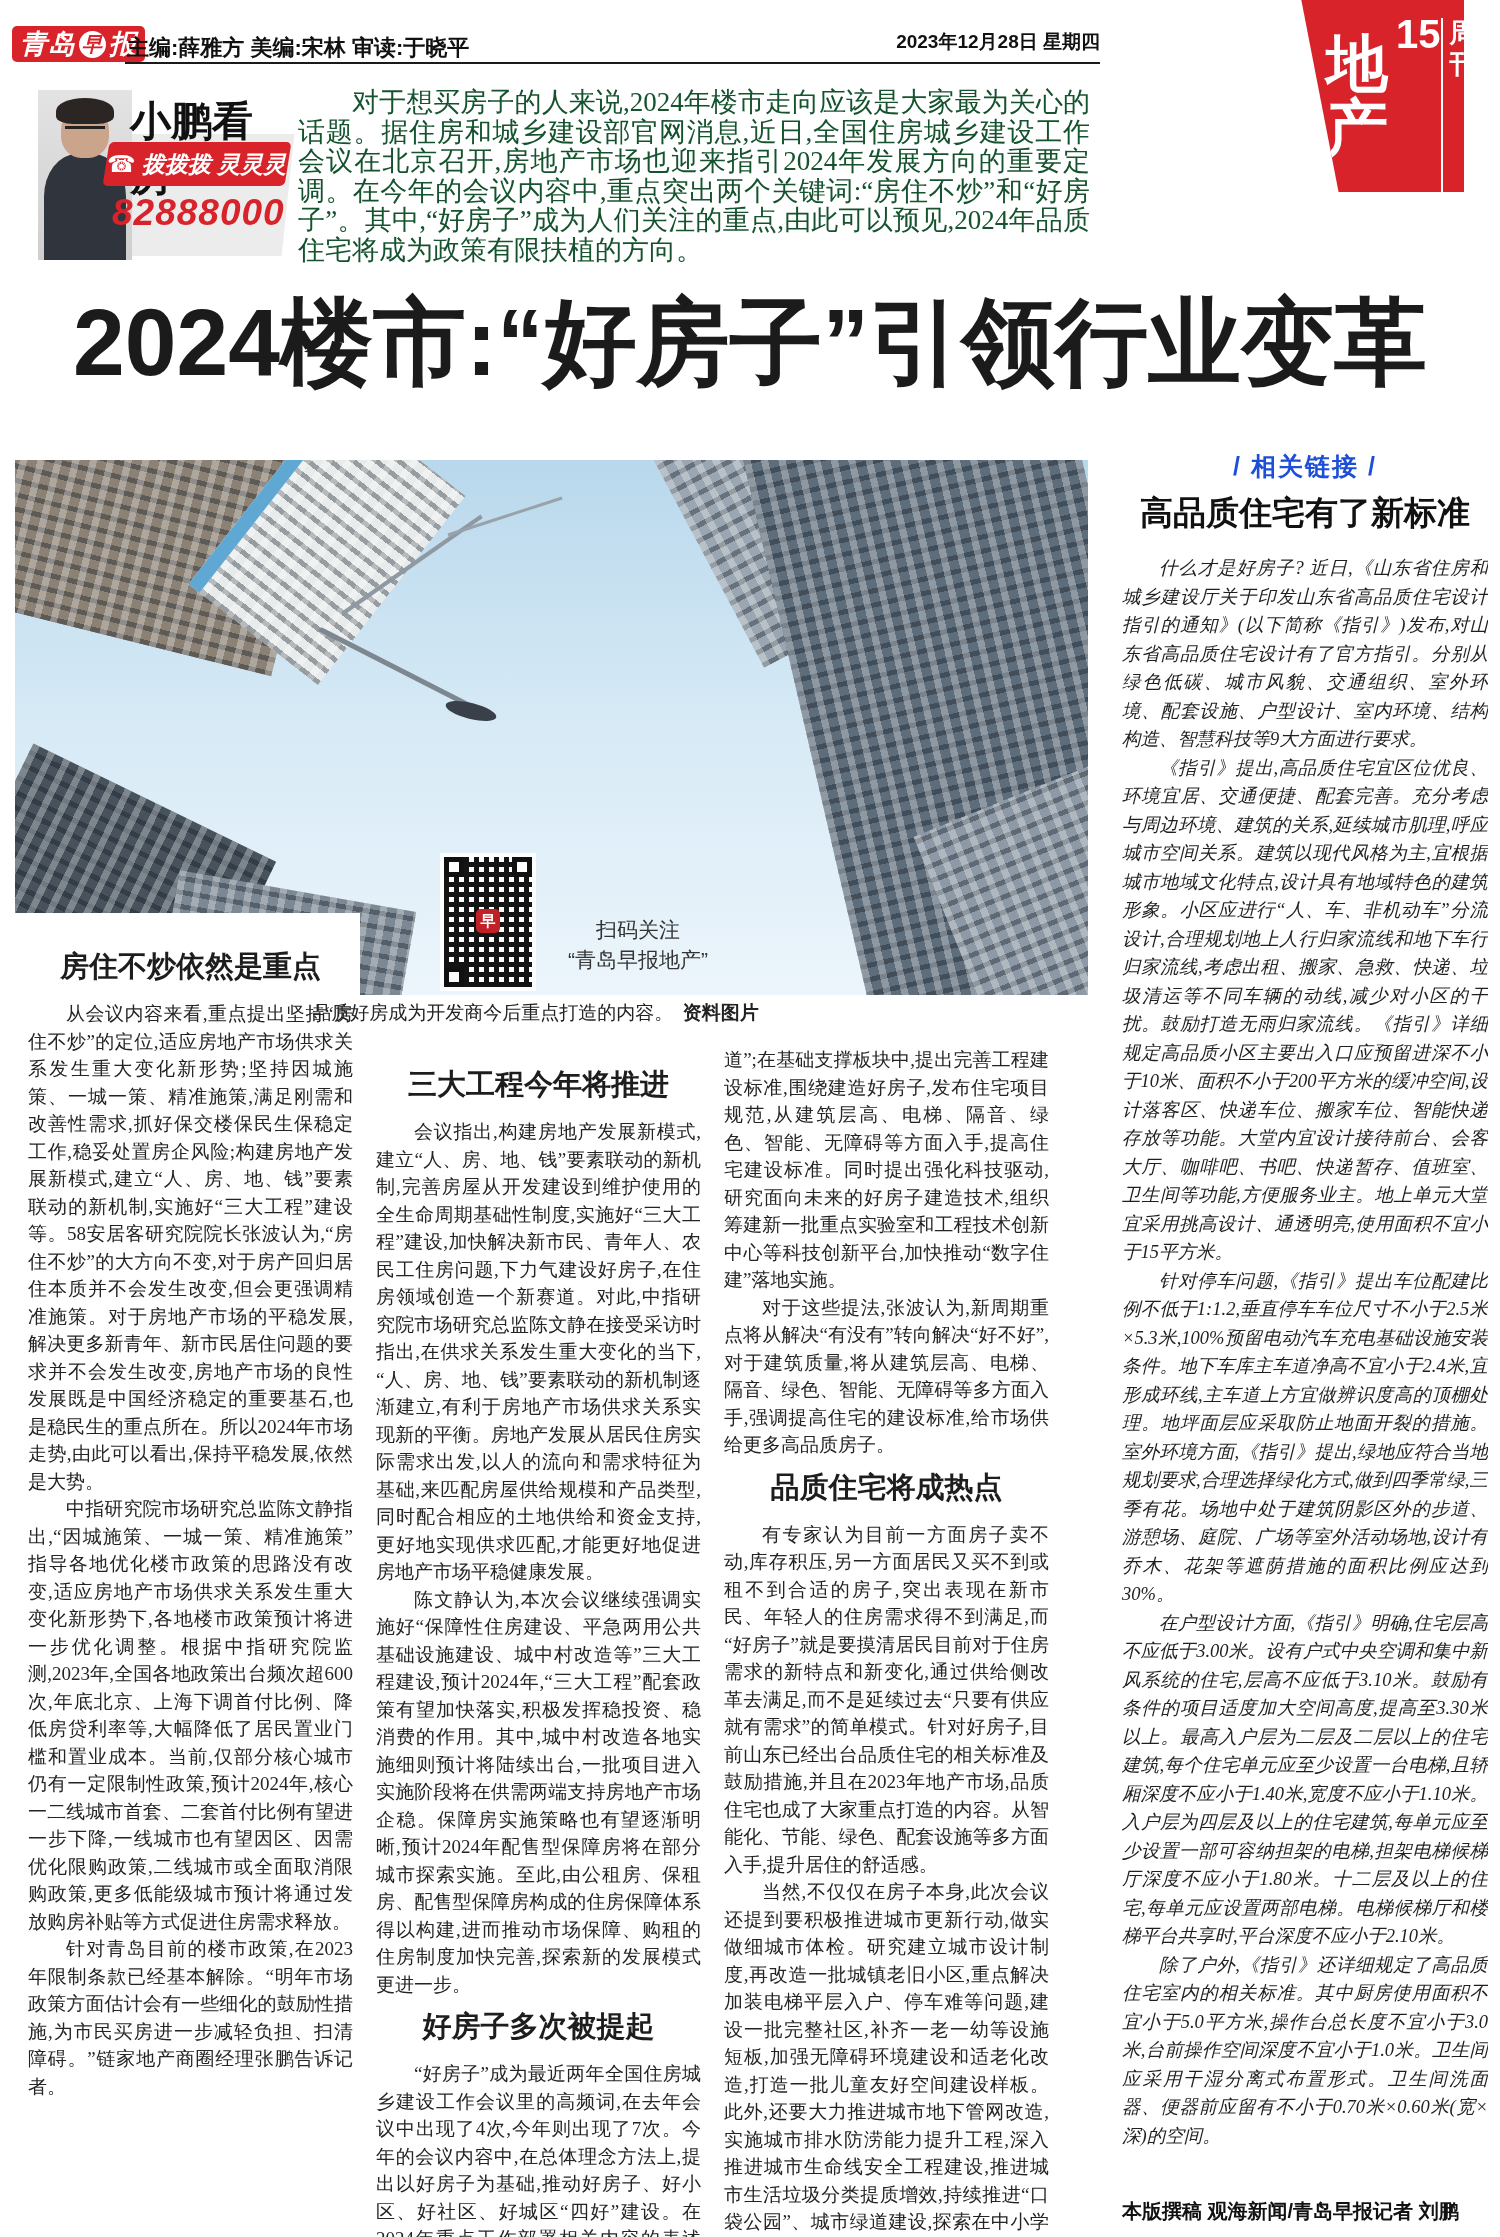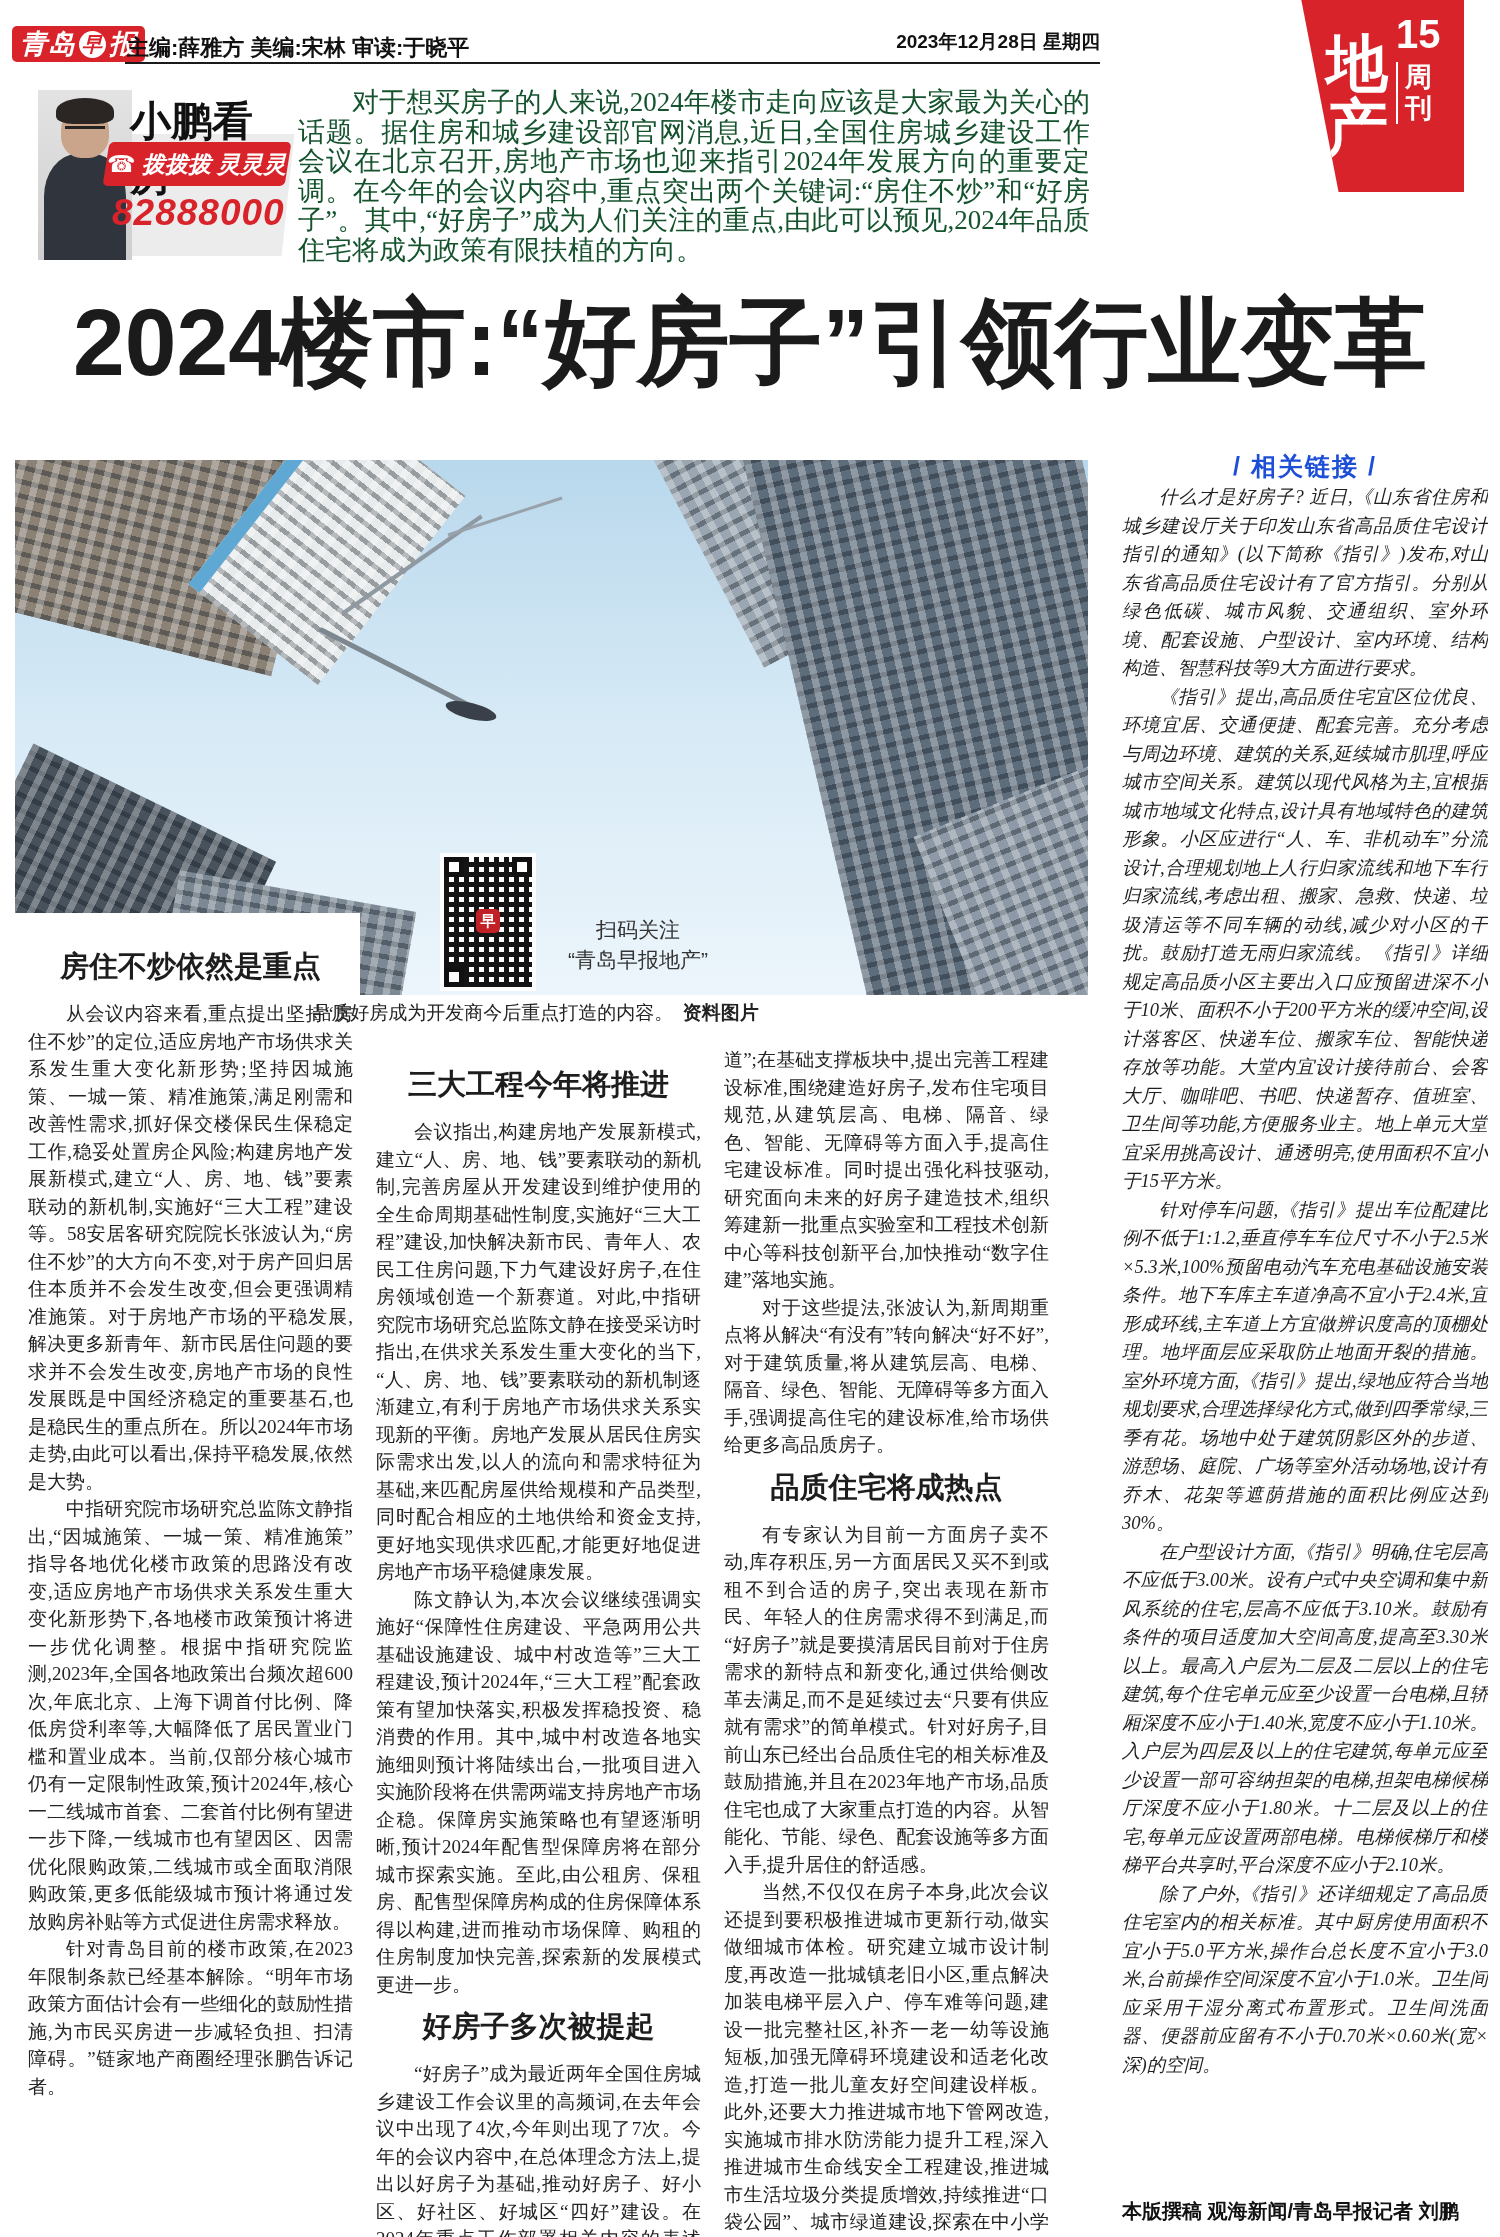--- a/index.html
+++ b/index.html
@@ -10,21 +10,21 @@
         display:flex;align-items:center;padding:0 8px;gap:3px;color:#fff;font-weight:900;font-size:27px;letter-spacing:1px;font-style:italic;}
   .logo .circle{display:inline-flex;width:27px;height:27px;background:#fff;color:#d8232a;border-radius:50%;
         align-items:center;justify-content:center;font-size:20px;font-weight:900;}
   .editors{position:absolute;left:127px;top:33px;font-size:22px;font-weight:700;color:#111;}
   .pubdate{position:absolute;left:860px;top:29px;width:240px;font-size:19px;font-weight:700;color:#111;text-align:right;}
   .head-rule{position:absolute;left:125px;top:62px;width:975px;height:2px;background:#1a1a1a;}
   .badge{position:absolute;left:1268px;top:0;width:196px;height:192px;background:#d8232a;
          clip-path:polygon(17% 0,100% 0,100% 100%,36% 100%);display:flex;}
   .badge-left{margin-left:58px;display:flex;flex-direction:column;justify-content:center;line-height:1;}
   .badge-left span{color:#fff;font-size:62px;font-weight:900;line-height:64px;}
-  .badge-right{display:flex;flex-direction:column;margin-left:8px;margin-top:12px;color:#fff;}
+  .badge-right{display:flex;flex-direction:row;margin-left:8px;margin-top:12px;color:#fff;}
   .badge-issue{font-size:40px;font-weight:700;line-height:44px;}
   .badge-week{margin-top:6px;border-left:2px solid #fff;padding-left:7px;display:flex;flex-direction:column;}
   .badge-week span{font-size:27px;font-weight:700;line-height:31px;}
   
   .col-slab{position:absolute;left:110px;top:134px;width:178px;height:122px;background:#ececec;transform:skewX(-6deg);}
   .avatar{position:absolute;left:38px;top:90px;width:94px;height:170px;background:linear-gradient(180deg,#e3e3e3,#cfcfcf);overflow:hidden;}
   .avatar .head{position:absolute;left:23px;top:16px;width:48px;height:52px;background:#caa58c;border-radius:46% 46% 42% 42%;}
   .avatar .hair{position:absolute;left:18px;top:8px;width:58px;height:26px;background:#2b2623;border-radius:50% 50% 30% 30%;}
   .avatar .glasses{position:absolute;left:27px;top:36px;width:40px;height:10px;border-top:3px solid #222;}
   .avatar .body{position:absolute;left:6px;top:64px;width:82px;height:106px;background:#30353d;border-radius:40% 40% 0 0;}
@@ -183,20 +183,21 @@
   <div class="acol acol-3">
       <p class="cont">道”;在基础支撑板块中,提出完善工程建设标准,围绕建造好房子,发布住宅项目规范,从建筑层高、电梯、隔音、绿色、智能、无障碍等方面入手,提高住宅建设标准。同时提出强化科技驱动,研究面向未来的好房子建造技术,组织筹建新一批重点实验室和工程技术创新中心等科技创新平台,加快推动“数字住建”落地实施。</p>
       <p>对于这些提法,张波认为,新周期重点将从解决“有没有”转向解决“好不好”,对于建筑质量,将从建筑层高、电梯、隔音、绿色、智能、无障碍等多方面入手,强调提高住宅的建设标准,给市场供给更多高品质房子。</p>
       <div class="sec-h">品质住宅将成热点</div>
       <p>有专家认为目前一方面房子卖不动,库存积压,另一方面居民又买不到或租不到合适的房子,突出表现在新市民、年轻人的住房需求得不到满足,而“好房子”就是要摸清居民目前对于住房需求的新特点和新变化,通过供给侧改革去满足,而不是延续过去“只要有供应就有需求”的简单模式。针对好房子,目前山东已经出台品质住宅的相关标准及鼓励措施,并且在2023年地产市场,品质住宅也成了大家重点打造的内容。从智能化、节能、绿色、配套设施等多方面入手,提升居住的舒适感。</p>
       <p>当然,不仅仅在房子本身,此次会议还提到要积极推进城市更新行动,做实做细城市体检。研究建立城市设计制度,再改造一批城镇老旧小区,重点解决加装电梯平层入户、停车难等问题,建设一批完整社区,补齐一老一幼等设施短板,加强无障碍环境建设和适老化改造,打造一批儿童友好空间建设样板。此外,还要大力推进城市地下管网改造,实施城市排水防涝能力提升工程,深入推进城市生命线安全工程建设,推进城市生活垃圾分类提质增效,持续推进“口袋公园”、城市绿道建设,探索在中小学校、幼儿园周边配套建设公园、公厕和等候区等场所设施,为接送孩子的家长提供便利。这些也将成为未来好房子的重要评价标准。</p>
     </div>
 
   <div class="sidebar">
     <div class="kicker">/  相关链接  /</div>
+    <div class="sb-title">高品质住宅有了新标准</div>
     <div class="sb-body">
         <p>什么才是好房子? 近日,《山东省住房和城乡建设厅关于印发山东省高品质住宅设计指引的通知》(以下简称《指引》)发布,对山东省高品质住宅设计有了官方指引。分别从绿色低碳、城市风貌、交通组织、室外环境、配套设施、户型设计、室内环境、结构构造、智慧科技等9大方面进行要求。</p>
         <p>《指引》提出,高品质住宅宜区位优良、环境宜居、交通便捷、配套完善。充分考虑与周边环境、建筑的关系,延续城市肌理,呼应城市空间关系。建筑以现代风格为主,宜根据城市地域文化特点,设计具有地域特色的建筑形象。小区应进行“人、车、非机动车”分流设计,合理规划地上人行归家流线和地下车行归家流线,考虑出租、搬家、急救、快递、垃圾清运等不同车辆的动线,减少对小区的干扰。鼓励打造无雨归家流线。《指引》详细规定高品质小区主要出入口应预留进深不小于10米、面积不小于200平方米的缓冲空间,设计落客区、快递车位、搬家车位、智能快递存放等功能。大堂内宜设计接待前台、会客大厅、咖啡吧、书吧、快递暂存、值班室、卫生间等功能,方便服务业主。地上单元大堂宜采用挑高设计、通透明亮,使用面积不宜小于15平方米。</p>
         <p>针对停车问题,《指引》提出车位配建比例不低于1:1.2,垂直停车车位尺寸不小于2.5米×5.3米,100%预留电动汽车充电基础设施安装条件。地下车库主车道净高不宜小于2.4米,宜形成环线,主车道上方宜做辨识度高的顶棚处理。地坪面层应采取防止地面开裂的措施。室外环境方面,《指引》提出,绿地应符合当地规划要求,合理选择绿化方式,做到四季常绿,三季有花。场地中处于建筑阴影区外的步道、游憩场、庭院、广场等室外活动场地,设计有乔木、花架等遮荫措施的面积比例应达到30%。</p>
         <p>在户型设计方面,《指引》明确,住宅层高不应低于3.00米。设有户式中央空调和集中新风系统的住宅,层高不应低于3.10米。鼓励有条件的项目适度加大空间高度,提高至3.30米以上。最高入户层为二层及二层以上的住宅建筑,每个住宅单元应至少设置一台电梯,且轿厢深度不应小于1.40米,宽度不应小于1.10米。入户层为四层及以上的住宅建筑,每单元应至少设置一部可容纳担架的电梯,担架电梯候梯厅深度不应小于1.80米。十二层及以上的住宅,每单元应设置两部电梯。电梯候梯厅和楼梯平台共享时,平台深度不应小于2.10米。</p>
         <p>除了户外,《指引》还详细规定了高品质住宅室内的相关标准。其中厨房使用面积不宜小于5.0平方米,操作台总长度不宜小于3.0米,台前操作空间深度不宜小于1.0米。卫生间应采用干湿分离式布置形式。卫生间洗面器、便器前应留有不小于0.70米×0.60米(宽×深)的空间。</p>
       </div>
   </div>
   <div class="byline">本版撰稿 观海新闻/青岛早报记者 刘鹏</div>
 

